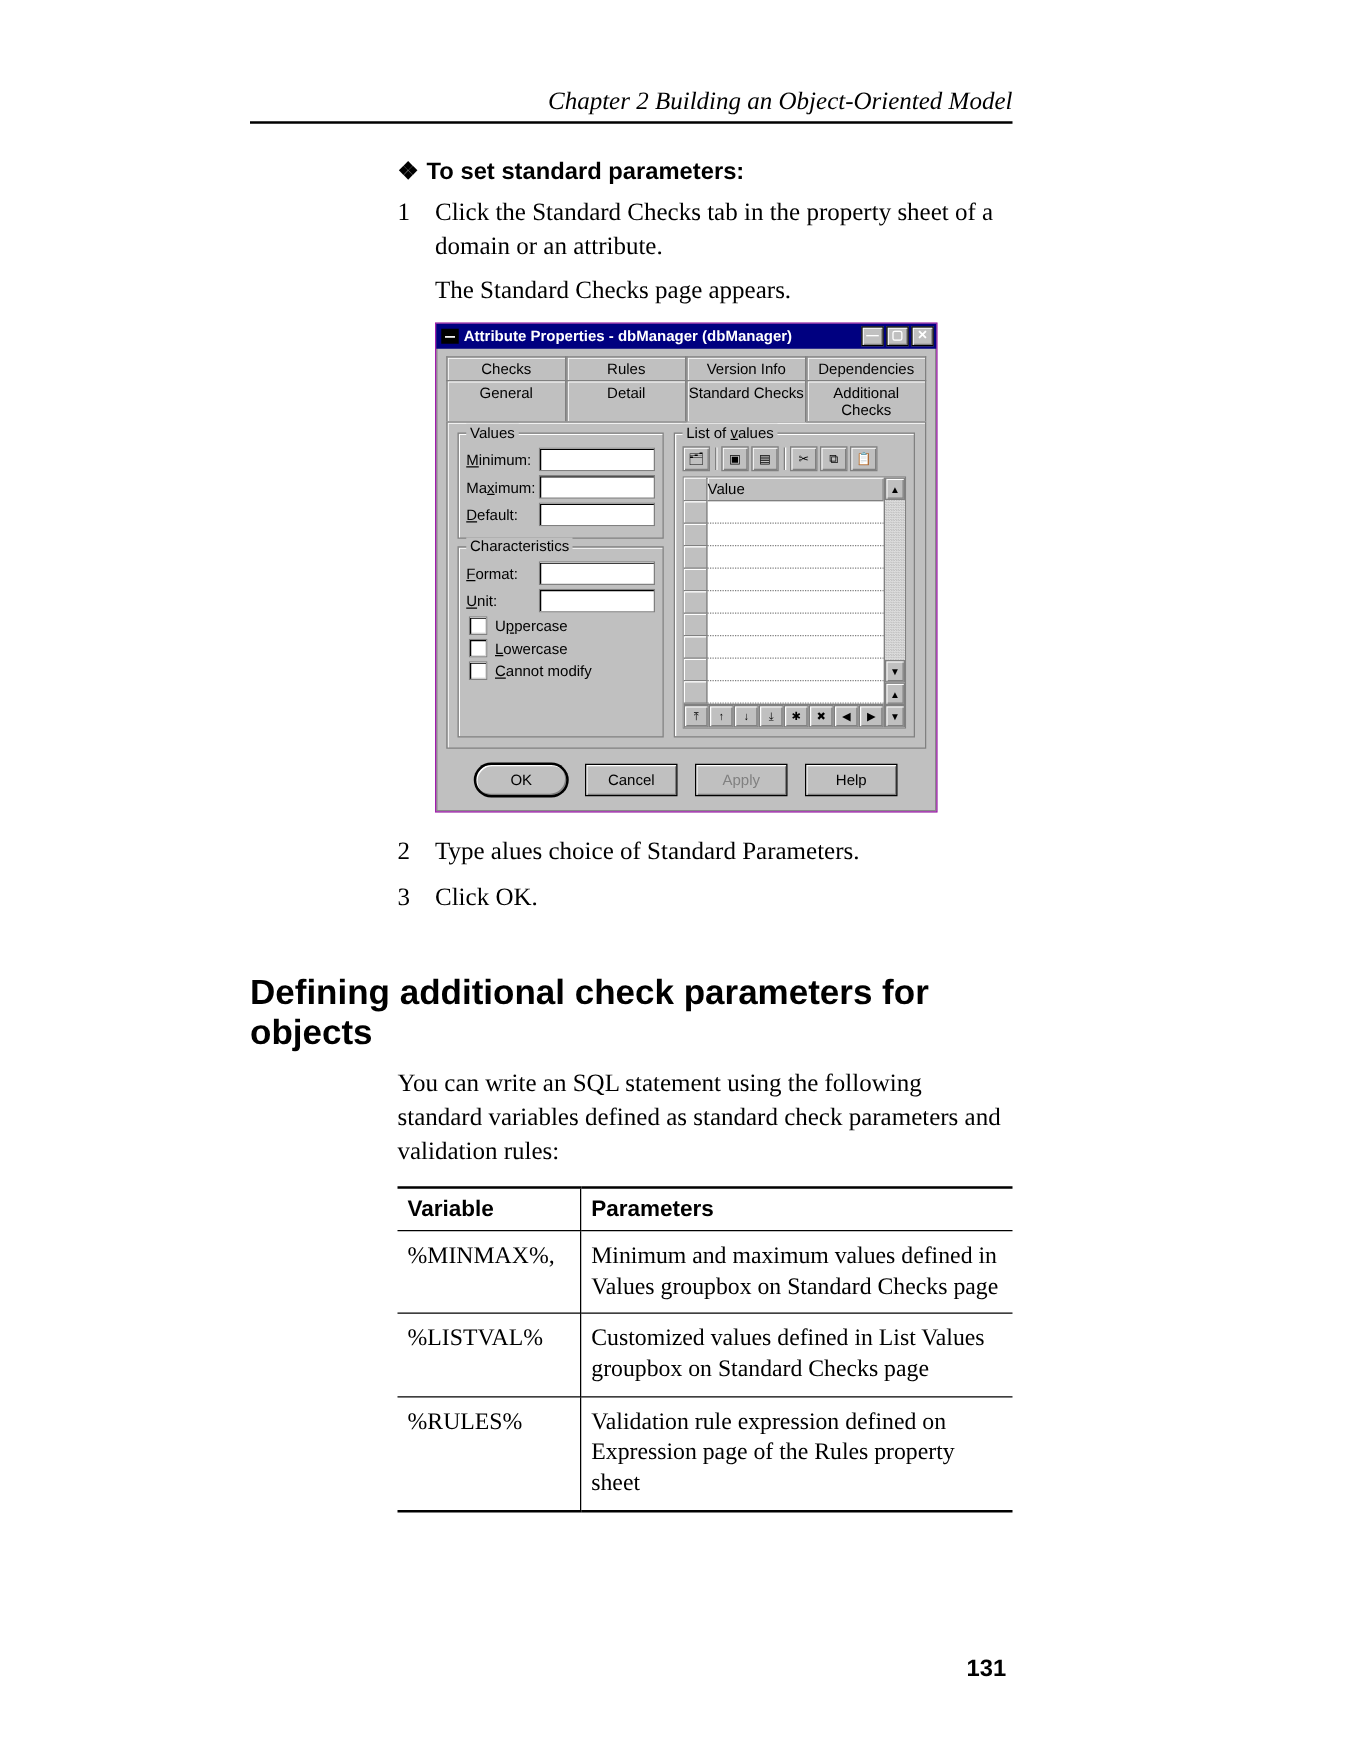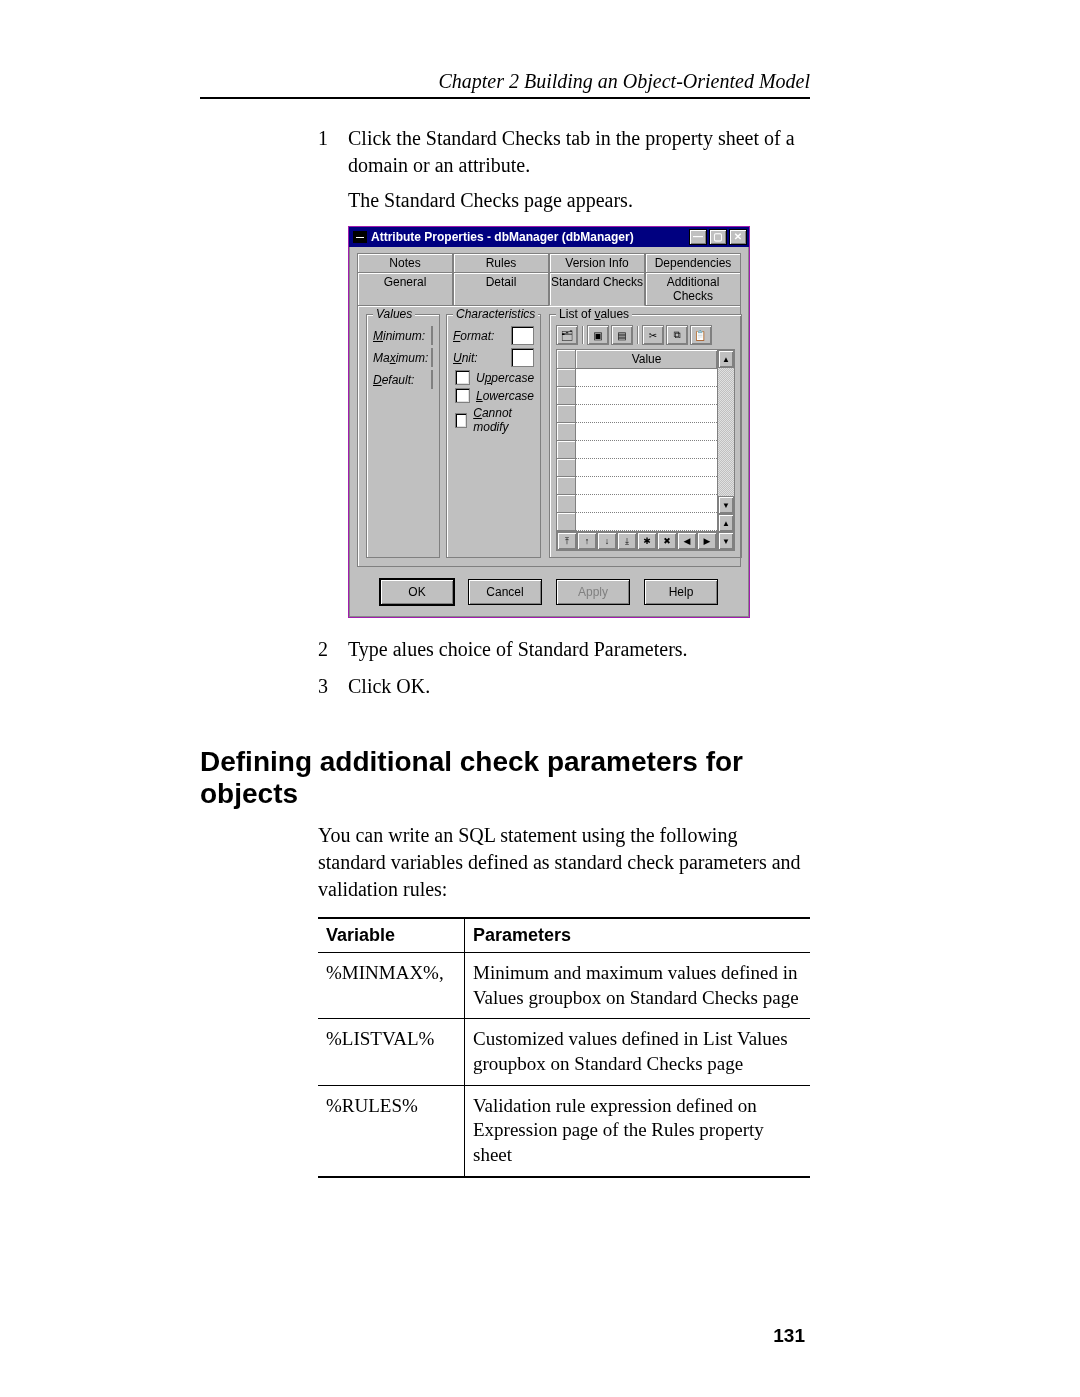--- a/index.html
+++ b/index.html
@@ -118,21 +118,21 @@
     font-weight:normal;
   }
   .tab-body {
     border:1px solid #808080;
     box-shadow: inset 1px 1px 0 #fff;
     background:#c0c0c0;
     padding:8px;
     display:flex;
     gap:8px;
   }
-  .leftcol { flex:1; display:flex; flex-direction:row; gap:6px;font-style:italic;}
+  .leftcol { flex:1; display:flex; flex-direction:column; gap:6px;}
   .rightcol { flex:1; display:flex; flex-direction:column;}
   .group {
     border:1px solid #808080;
     box-shadow: inset 1px 1px 0 #fff;
     padding:8px 6px 6px 6px;
     position:relative;
   }
   .group-title {
     position:absolute;
     top:-8px; left:6px;
@@ -181,21 +181,21 @@
   .ghead { display:flex; }
   .gcorner{
     width:18px;height:18px;background:#c0c0c0;
     border-right:1px solid #808080;border-bottom:1px solid #808080;
     box-shadow: inset 1px 1px 0 #fff;
   }
   .gcolhead{
     flex:1;height:18px;background:#c0c0c0;
     border-bottom:1px solid #808080;
     box-shadow: inset 1px 1px 0 #fff, inset -1px 0 0 #808080;
-    text-align:center;font-size:12px;line-height:18px;
+    text-align:left;font-size:12px;line-height:18px;
   }
   .grow{display:flex;height:18px;}
   .growhdr{
     width:18px;background:#c0c0c0;
     border-right:1px solid #808080;border-bottom:1px solid #808080;
     box-shadow: inset 1px 1px 0 #fff;
   }
   .gcell{flex:1;border-bottom:1px dotted #808080;}
   .vscroll{
     width:16px;background:#c0c0c0;display:flex;flex-direction:column;
@@ -221,21 +221,21 @@
   }
   .dlgbtn{
     width:72px;height:24px;
     border:1px solid #000;
     background:#c0c0c0;
     box-shadow: inset 1px 1px 0 #fff, inset -1px -1px 0 #808080;
     font-size:12px;
     display:flex;align-items:center;justify-content:center;
   }
   .dlgbtn.disabled{color:#808080;}
-  .dlgbtn.default{box-shadow:0 0 0 1px #000, inset 1px 1px 0 #fff, inset -1px -1px 0 #808080;}
+  .dlgbtn.default{box-shadow:0 0 0 1px #000, inset 1px 1px 0 #fff, inset -1px -1px 0 #808080;border-radius:13px;}
 
   h2.section {
     font-family: Arial, Helvetica, sans-serif;
     font-weight: bold;
     font-size: 28px;
     margin: 46px 0 12px -118px;
   }
   .para {
     font-size: 20px;
     line-height:1.35;
@@ -278,40 +278,44 @@
 </style>
 </head>
 <body>
 
 <div class="page">
   <div class="running-head">Chapter 2  Building an Object-Oriented Model</div>
   <hr class="rule">
 
   <div class="indent-block">
 
+    <p class="task-head">
+      <span class="diamond">❖</span>
+      <span>To set standard parameters:</span>
+    </p>
 
     <ol class="steps">
       <li>
         <span class="num">1</span>
         <span class="txt">Click the Standard Checks tab in the property sheet of a domain or an attribute.</span>
       </li>
     </ol>
     <div class="result-line">The Standard Checks page appears.</div>
 
     <div class="dialog">
       <div class="titlebar">
         <span class="t-icon"></span>
         <span class="title-text">Attribute Properties - dbManager (dbManager)</span>
         <span class="winbtn">—</span>
         <span class="winbtn">▢</span>
         <span class="winbtn">✕</span>
       </div>
       <div class="tabs-area">
         <div class="tabrow top">
-          <div class="tab">Notes</div>
+          <div class="tab">Checks</div>
           <div class="tab">Rules</div>
           <div class="tab">Version Info</div>
           <div class="tab">Dependencies</div>
         </div>
         <div class="tabrow bottom">
           <div class="tab">General</div>
           <div class="tab">Detail</div>
           <div class="tab active">Standard Checks</div>
           <div class="tab">Additional Checks</div>
         </div>

